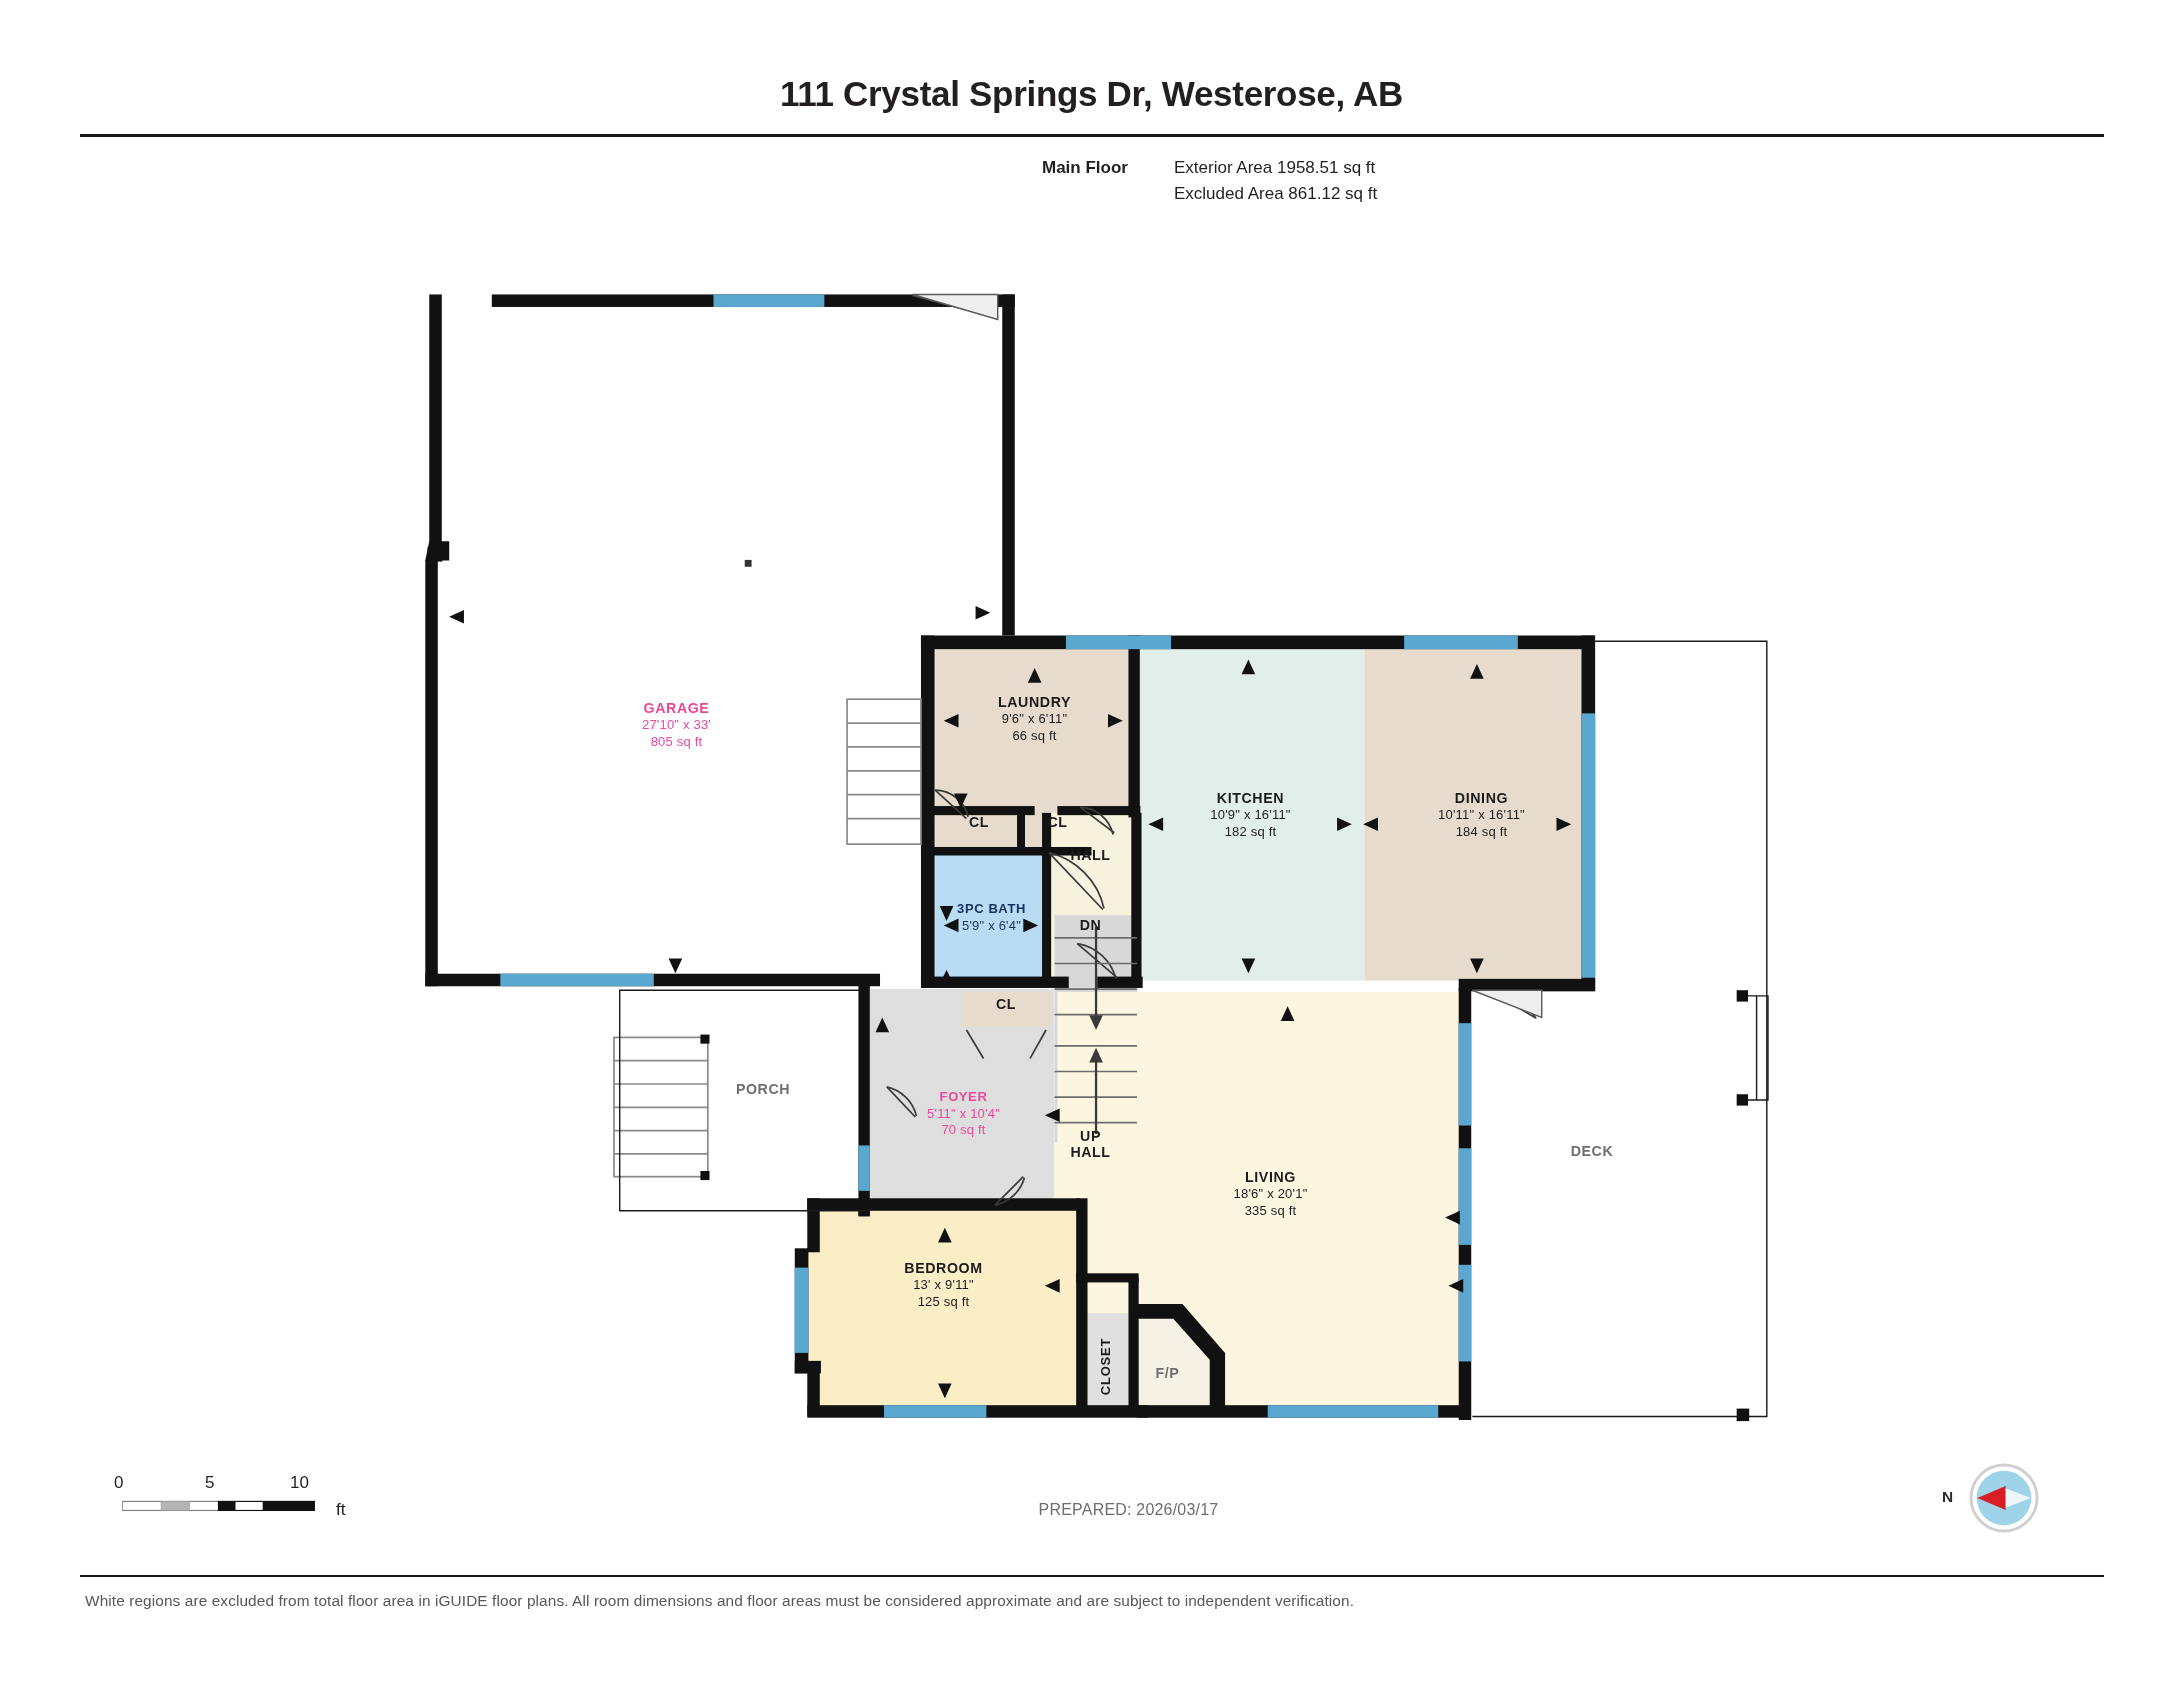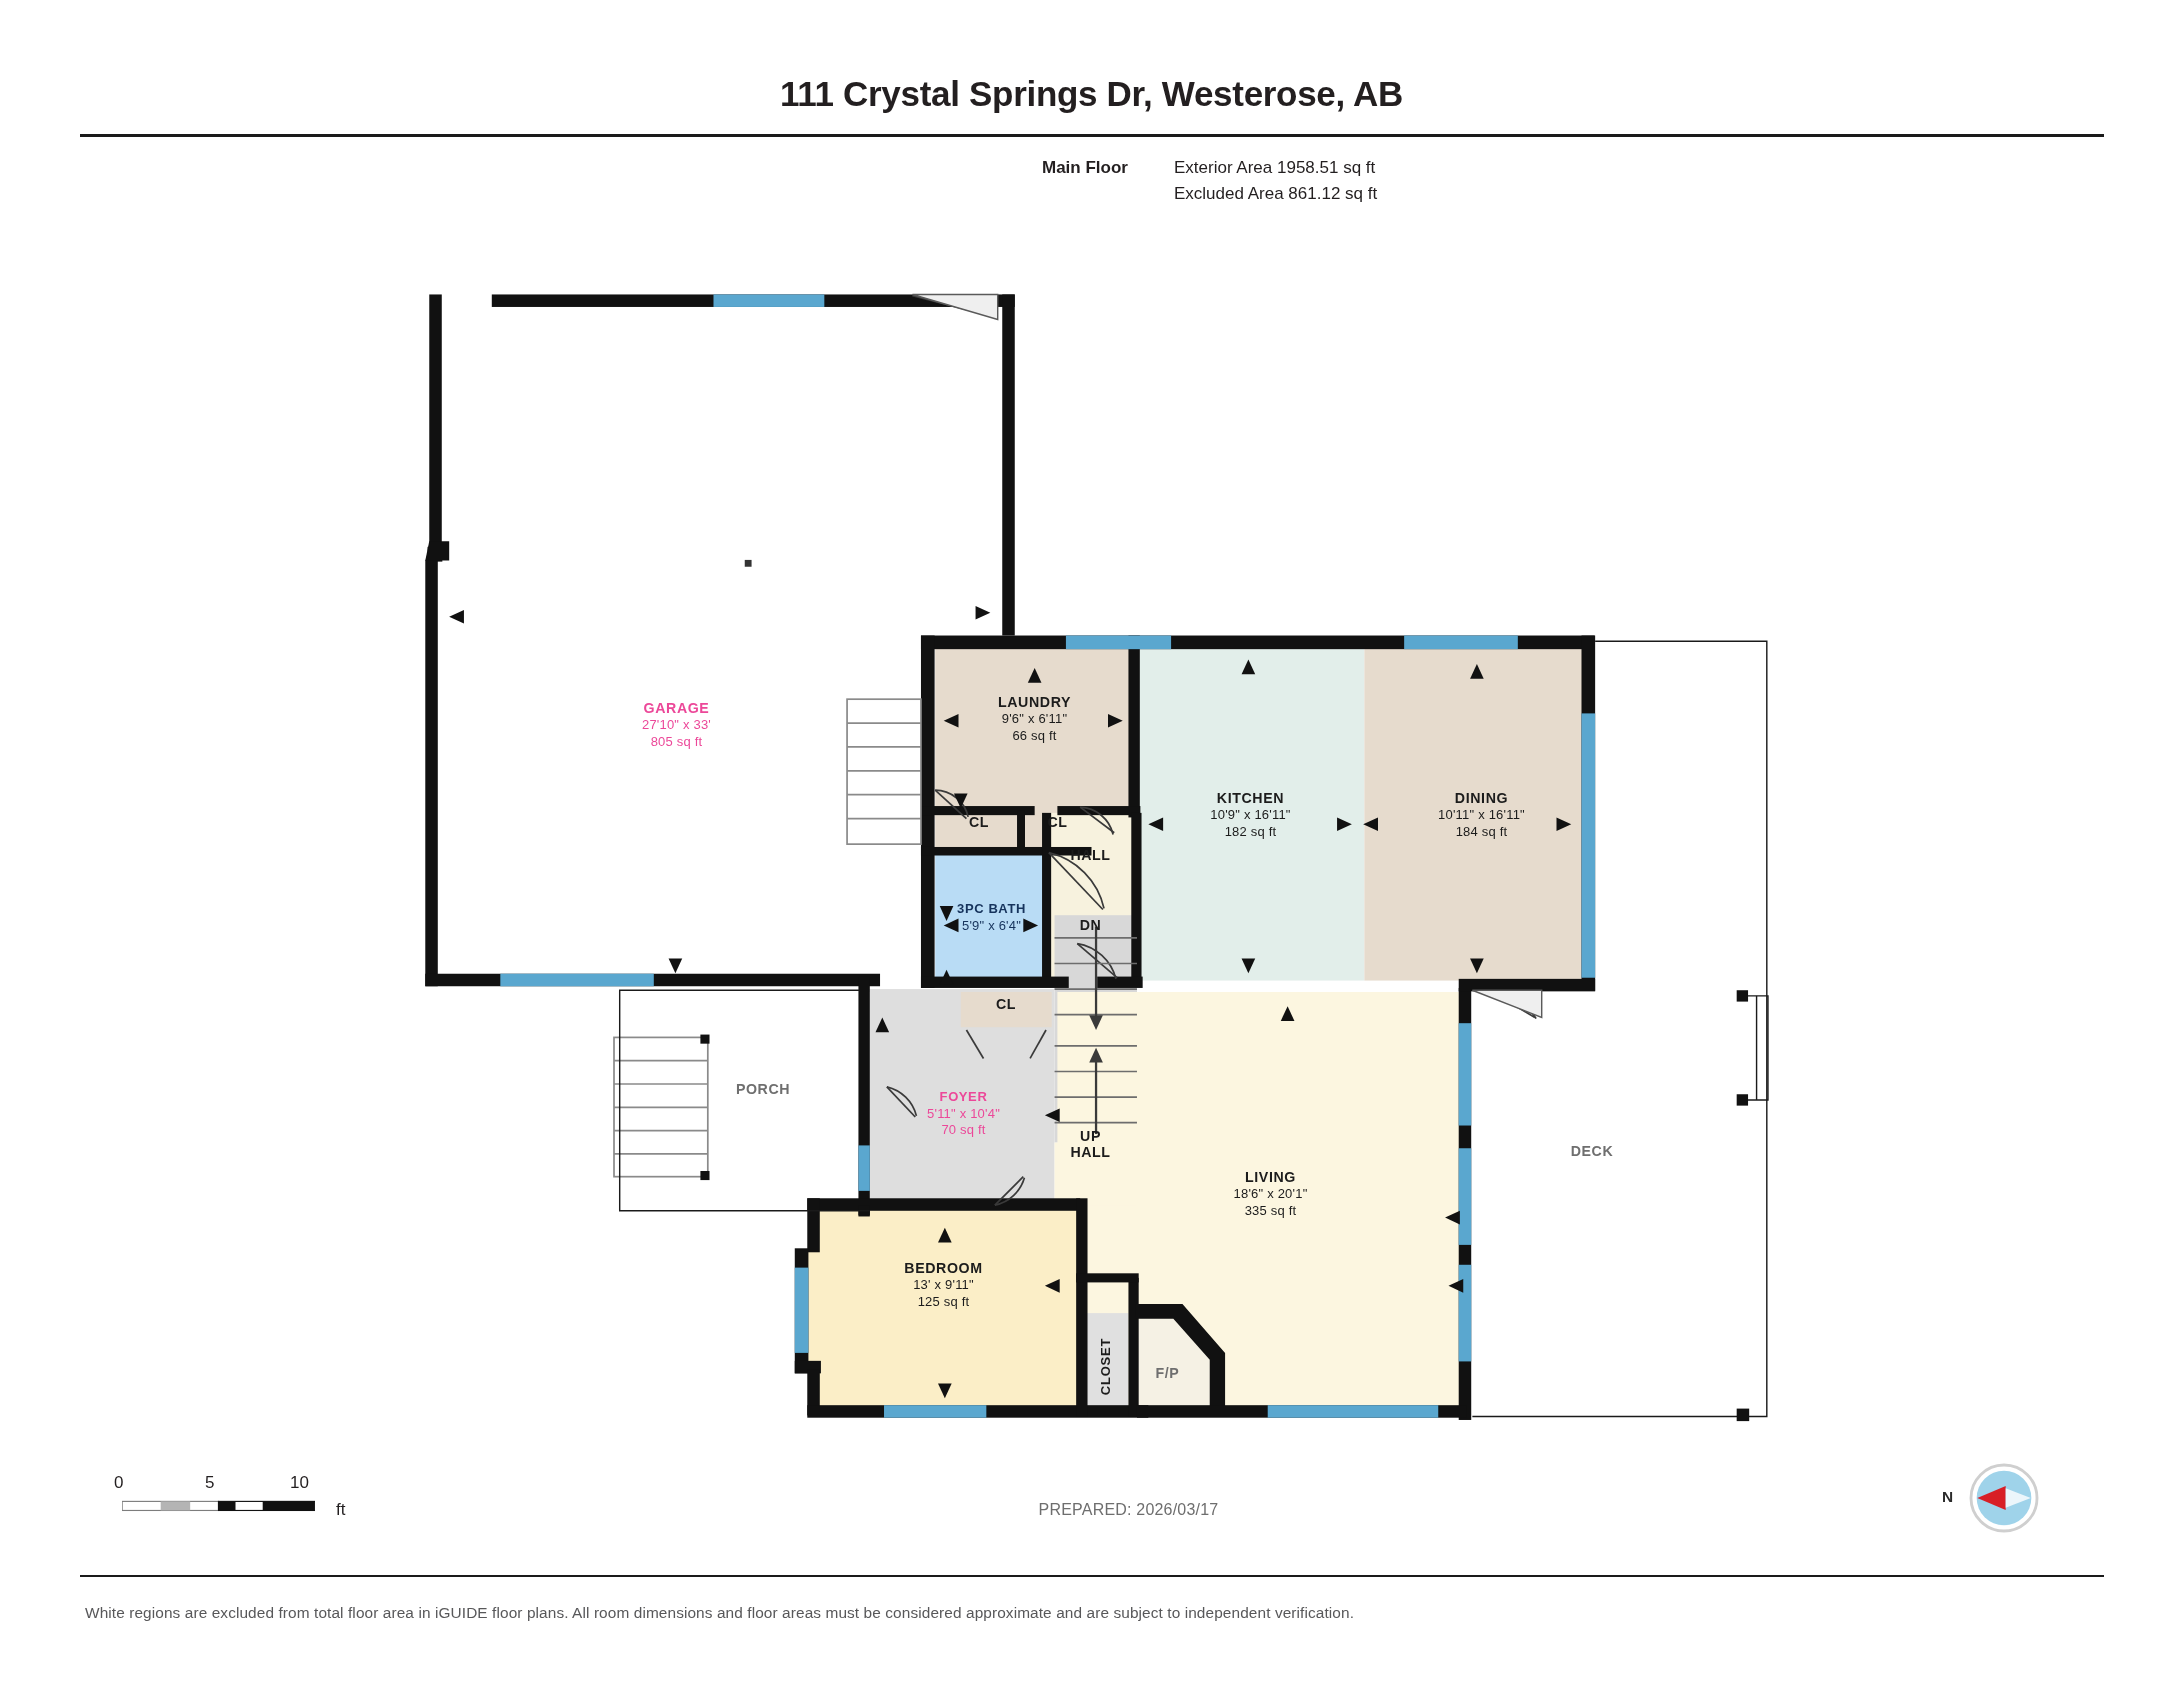--- a/index.html
+++ b/index.html
@@ -74,21 +74,21 @@
   #compass-n {
     position:absolute; left:-25px; top:27px;
     font-size:15.4px; font-weight:bold; color:#2a2a2a;
   }
   #footer-rule {
     position:absolute; left:80px; top:1575px; width:2024px; height:2.3px;
     background:#1a1a1a;
   }
   #disclaimer {
     position:absolute; left:85px; top:1592px; width:2024px;
-    font-size:15.4px; color:#58585a; letter-spacing:0.1px;margin-top:12px;
+    font-size:15.4px; color:#58585a; letter-spacing:0.1px;
   }
 </style>
 </head>
 <body>
 
 <div id="title">111 Crystal Springs Dr, Westerose, AB</div>
 <div id="title-rule"></div>
 
 <div id="areas">
   <div class="row">

